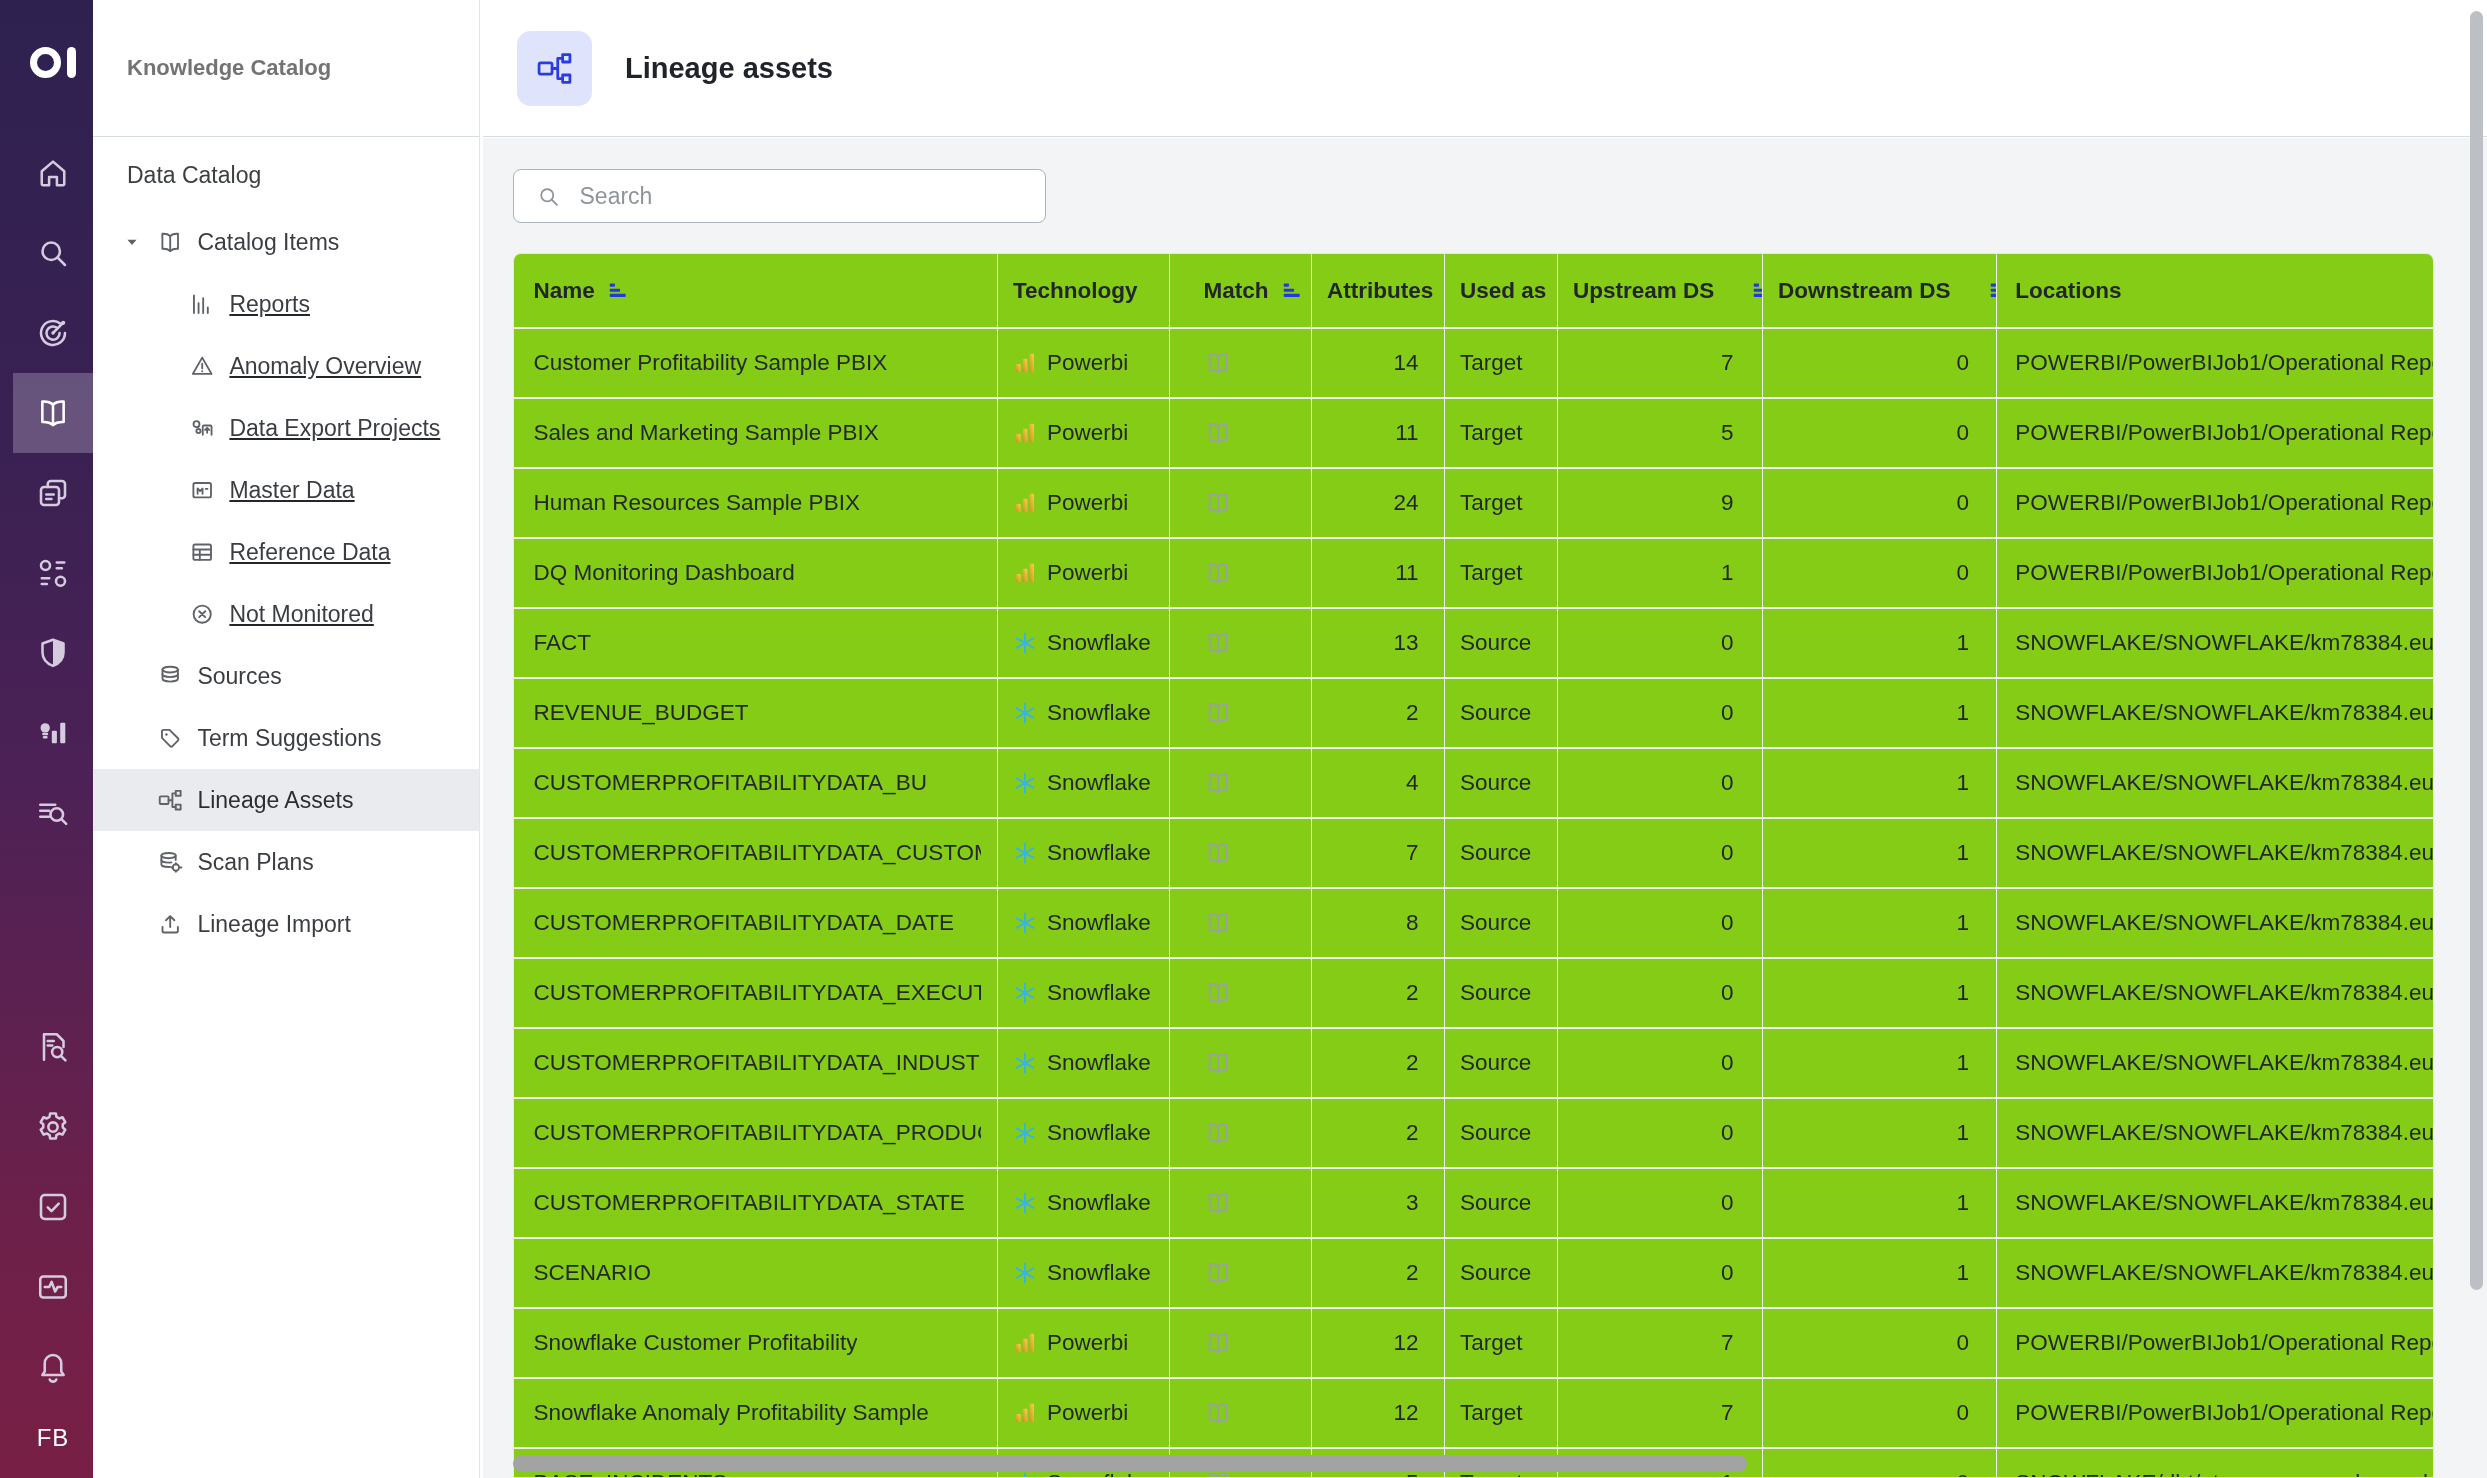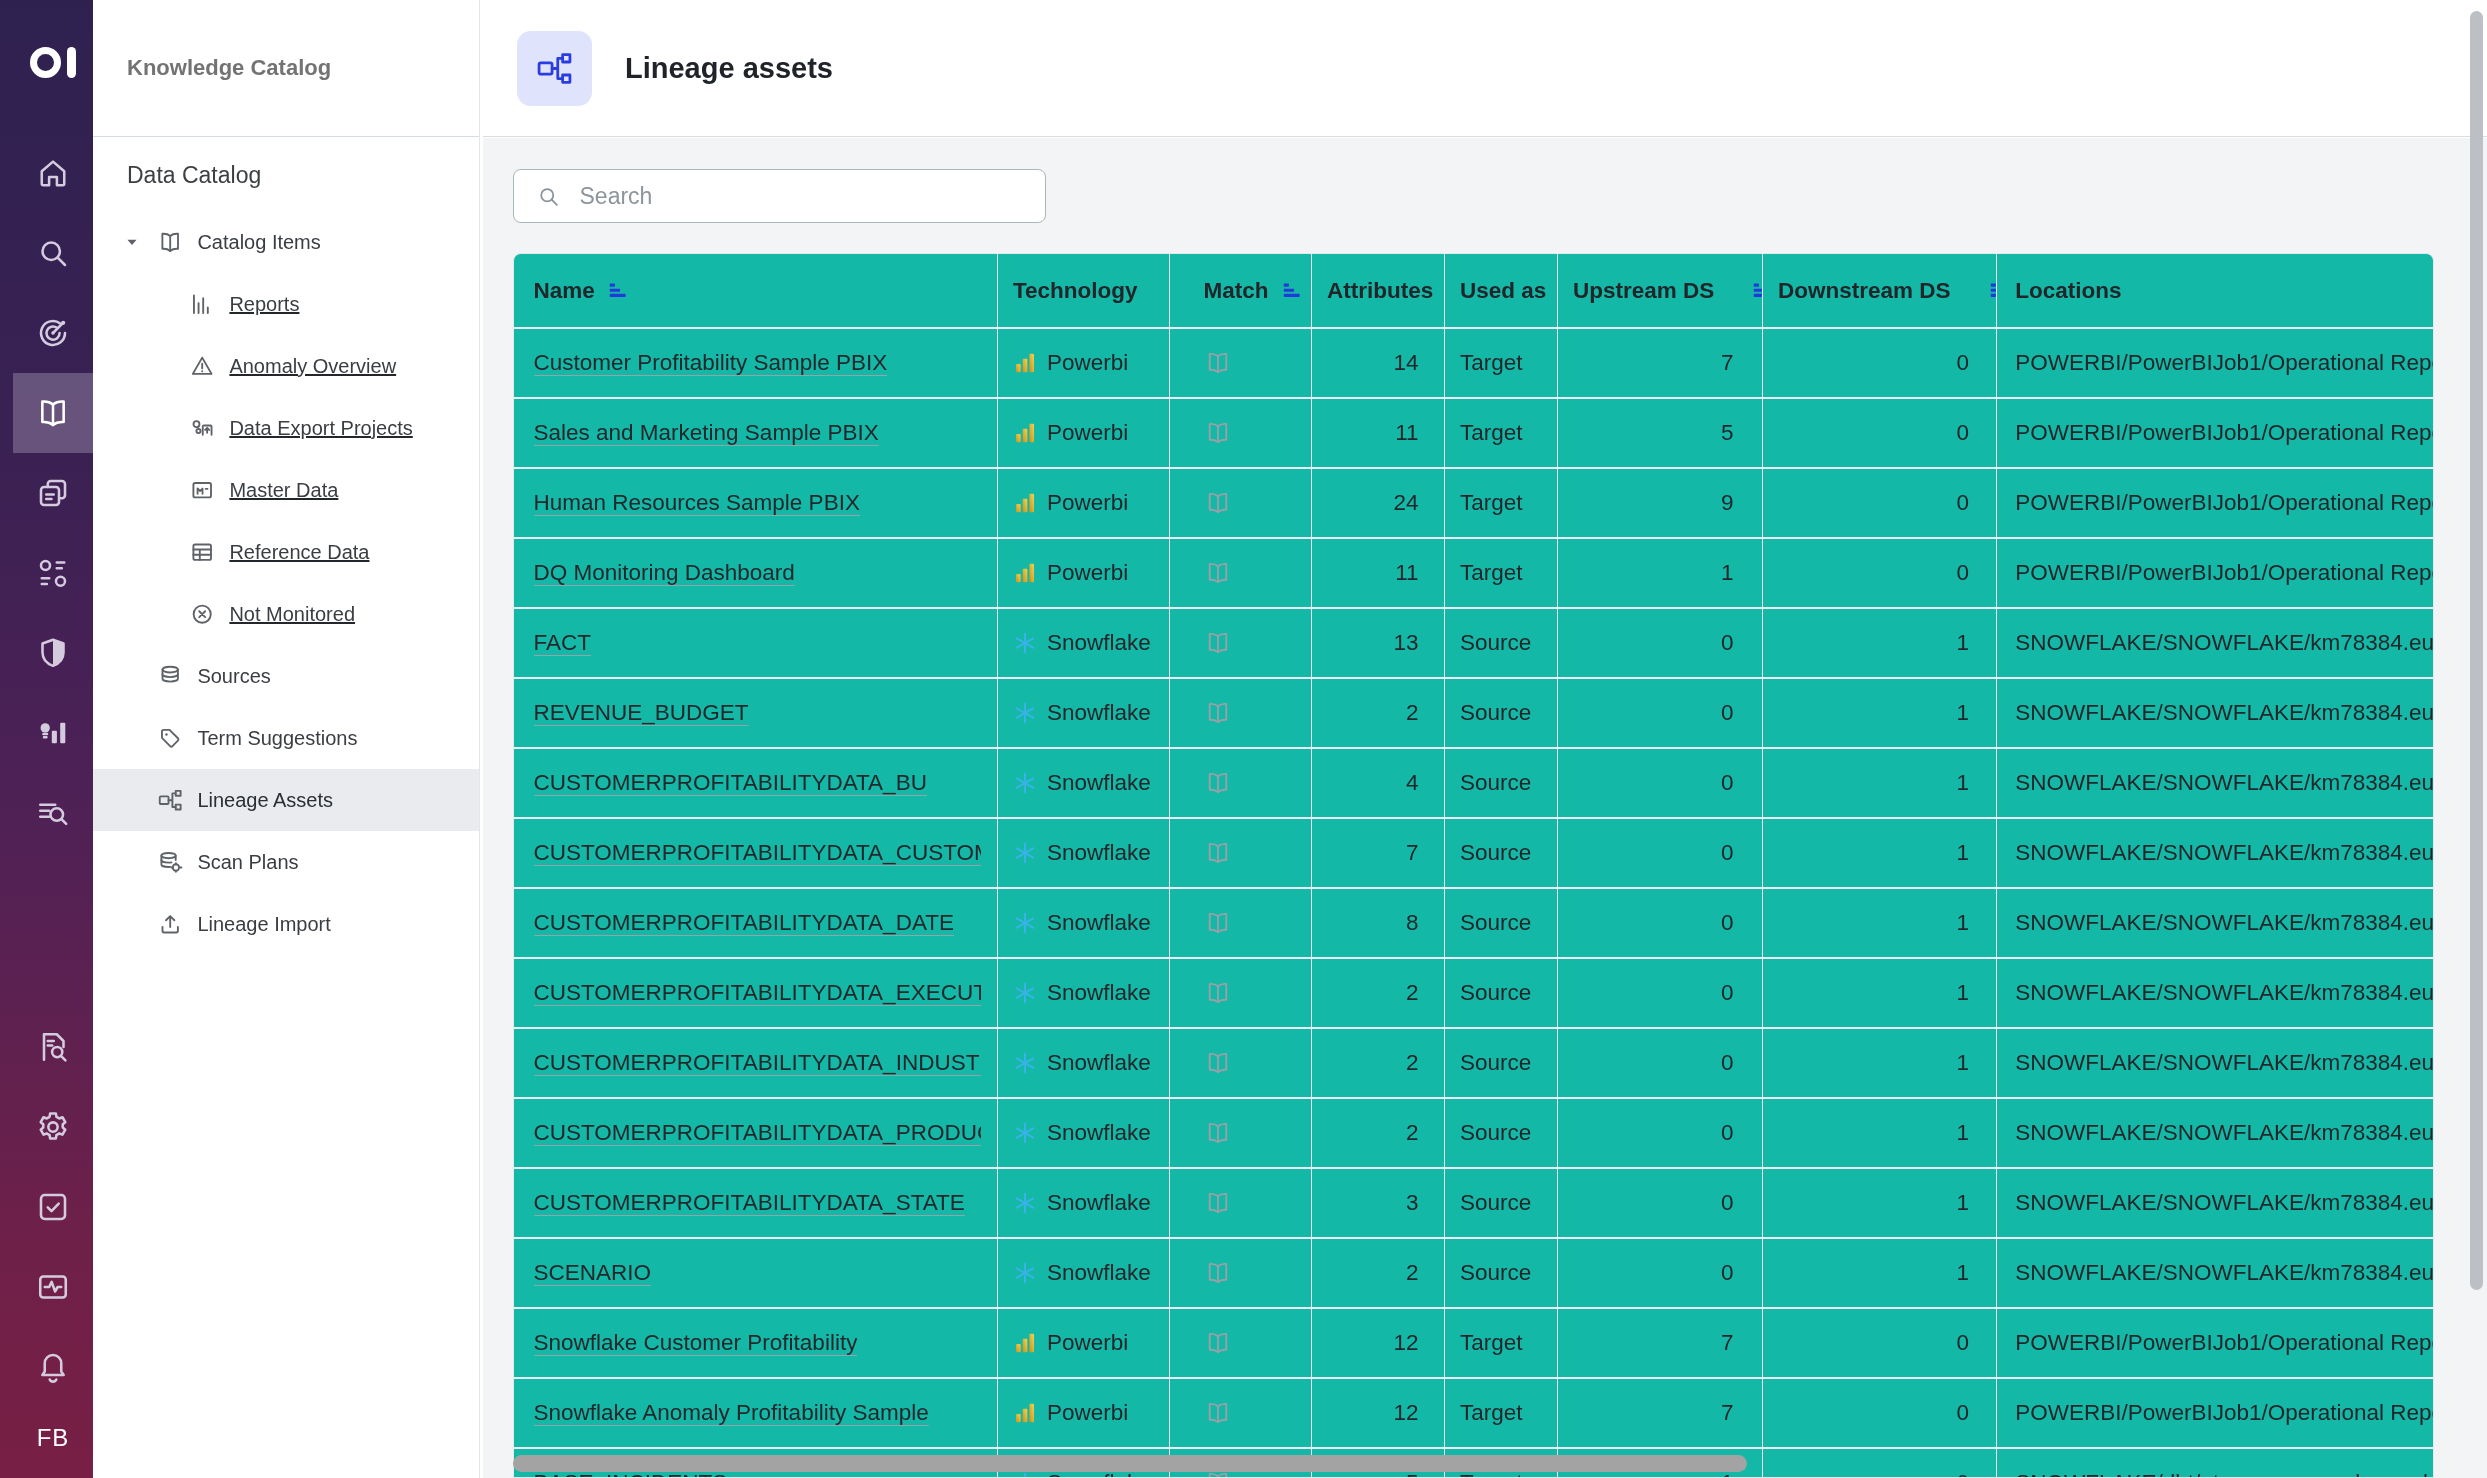--- a/index.html
+++ b/index.html
@@ -30,42 +30,42 @@
   .sidebar-body{padding-top:23px;}
   .section-label{height:31px;margin-left:34px;display:flex;align-items:center;font-size:23px;color:#3c4043;}
   .tree{margin-top:20px;}
   .tree-row{height:62px;display:flex;align-items:center;cursor:pointer;}
   .tree-row.d0{padding-left:28px;}
   .tree-row.d1{padding-left:96px;text-decoration:underline;}
   .tree-row.selected{background:#e9ebee;}
   .caret-slot{width:36px;height:23px;display:flex;align-items:center;color:#5f6368;flex:none;}
   .caret-slot .icon{width:22px;height:22px;}
   .tree-icon{width:26.4px;height:26.4px;color:#5f6368;flex:none;}
-  .tree-label{margin-left:14px;font-size:20px;color:#3a3e43;white-space:nowrap;}
+  .tree-label{margin-left:14px;font-size:23px;color:#3a3e43;white-space:nowrap;}
   .tree-row.selected .tree-label{font-weight:500;color:#2b2f34;}
 
   
   .main-header{position:absolute;left:483px;top:0;width:2004px;height:137px;background:#fff;
                border-bottom:1.6px solid #d5dde2;display:flex;align-items:center;padding-left:34px;}
   .title-badge{width:75px;height:75px;border-radius:14px;background:#dfe3fb;display:flex;
                align-items:center;justify-content:center;color:#2b3de0;flex:none;}
   .title-badge .icon{width:39px;height:39px;}
   .page-title{margin-left:33px;font-size:29px;font-weight:600;color:#20242a;}
 
   
   .content{position:absolute;left:483px;top:138px;width:2004px;height:1340px;background:#f2f4f6;}
   .search-box{position:absolute;left:29.5px;top:31px;width:533px;height:54px;background:#fff;
               border:1.6px solid #a9b4bc;border-radius:7.8px;display:flex;align-items:center;padding-left:22px;}
   .search-box .icon{width:25px;height:25px;color:#8b9298;flex:none;}
   .search-input{border:none;outline:none;background:transparent;margin-left:17px;flex:1;
                 font-size:23px;color:#23272c;font-family:inherit;}
   .search-input::placeholder{color:#8d949b;}
 
   
-  .tbl{position:absolute;left:29.5px;top:115px;width:1921px;height:1225px;background:#14b8a6;
+  .tbl{position:absolute;left:29.5px;top:115px;width:1921px;height:1225px;background:#84cc16;
        border:0.8px solid #e6e9ec;border-radius:7.8px 7.8px 0 0;overflow:hidden;}
   .trow{display:grid;grid-template-columns:483px 172px 142px 133px 113px 205px 234px 438px;}
   .trow.head{height:73px;}
   .trow.body{height:70px;border-top:2.3px solid #edf0f3;}
   .cell{display:flex;align-items:center;overflow:hidden;white-space:nowrap;font-size:22.5px;color:#23272c;}
   .trow .cell + .cell{border-left:1.6px solid #eceff2;}
   .cell.c-name{padding-left:20px;padding-right:15.5px;}
   .cell.c-tech{padding-left:15.5px;}
   .cell.c-match{padding-left:34px;}
   .cell.c-attr{justify-content:flex-end;padding-right:25px;}

